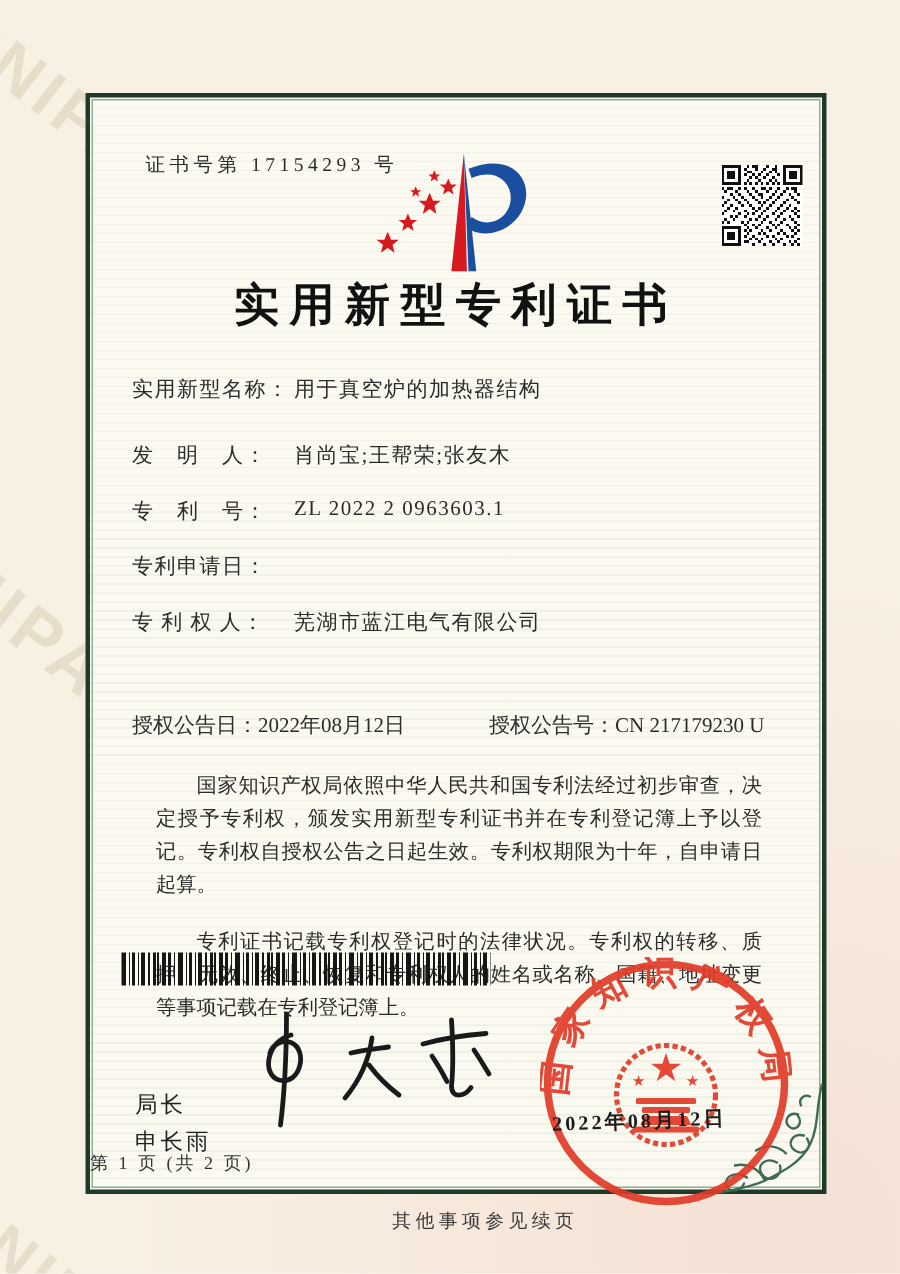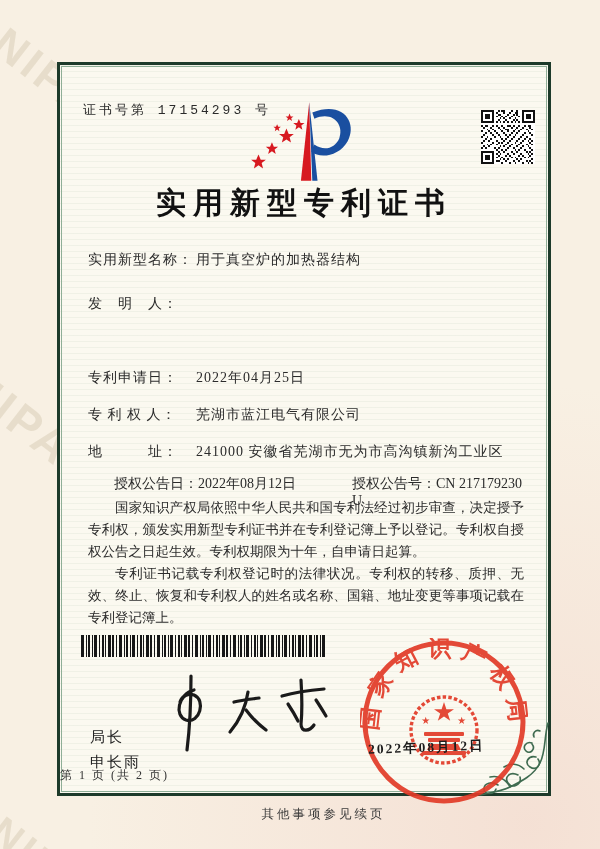--- a/index.html
+++ b/index.html
@@ -17,35 +17,35 @@
     position:absolute;font-family:"Liberation Sans","DejaVu Sans",sans-serif;
     font-weight:bold;color:rgba(193,178,150,.30);letter-spacing:4px;
     transform:rotate(38deg);transform-origin:left top;user-select:none;z-index:1;
   }
   .frame{
     position:absolute;left:57px;top:62px;width:488px;height:728px;
     border:3px solid #1d3a2a;background:#fbf9f0;z-index:2;
     background-image:repeating-linear-gradient(180deg, rgba(140,168,145,.10) 0 1px, transparent 1px 6px);
   }
   .frame-inner{position:absolute;inset:1px;border:1px solid #8fae97;pointer-events:none;}
-  .cert-no{position:absolute;left:23px;top:36px;font-size:13px;letter-spacing:3px;color:#2b2b2b;font-family:Liberation Mono, monospace;}
+  .cert-no{position:absolute;left:37px;top:36px;font-size:13px;letter-spacing:3px;color:#2b2b2b;}
   .logo{position:absolute;left:186px;top:33px;width:114px;height:88px;}
   .qr{position:absolute;left:421px;top:45px;width:54px;height:54px;}
   .title{
     position:absolute;left:0;right:0;top:118px;text-align:center;
     font-size:30px;font-weight:bold;letter-spacing:7px;color:#111;
   }
   .row{position:absolute;left:28px;right:26px;display:flex;font-size:14px;color:#2b2b2b;}
   .row .lab{flex:0 0 108px;letter-spacing:1px;}
   .row .val{flex:1;letter-spacing:1px;}
   .r0{top:186px}.r1{top:230px}.r2{top:267px}.r3{top:304px}.r4{top:341px}.r5{top:378px}
-  .grant-row{position:absolute;left:28px;right:26px;top:410px;display:flex;font-size:14px;color:#2b2b2b;margin-left:26px;}
+  .grant-row{position:absolute;left:28px;right:26px;top:410px;display:flex;font-size:14px;color:#2b2b2b;}
   .grant-row .g1{flex:0 0 238px;}
   .paras{position:absolute;left:28px;right:24px;top:432px;font-size:13.5px;line-height:1.63;color:#2b2b2b;text-align:justify;}
-  .paras p{margin:0;text-indent:2em;}
+  .paras p{margin:16px;text-indent:2em;}
   .barcode{
     position:absolute;left:21px;top:570px;width:246px;height:22px;
     background:repeating-linear-gradient(90deg,
       #161616 0 3px, transparent 3px 5px,
       #161616 5px 6px, transparent 6px 7px,
       #161616 7px 9px, transparent 9px 11px,
       #161616 11px 12px, transparent 12px 13px,
       #161616 13px 16px, transparent 16px 18px,
       #161616 18px 19px, transparent 19px 21px,
       #161616 21px 23px, transparent 23px 24px,
@@ -144,32 +144,32 @@
     </svg>
 
     <div class="title">实用新型专利证书</div>
 
     <div class="row r0">
       <span class="lab">实用新型名称：</span>
       <span class="val">用于真空炉的加热器结构</span>
     </div>
     <div class="row r1">
       <span class="lab">发　明　人：</span>
+      <span class="val">肖尚宝;王帮荣;张友木</span>
+    </div>
+    <div class="row r2">
+      <span class="lab">专　利　号：</span>
+      <span class="val">ZL 2022 2 0963603.1</span>
     </div>
     <div class="row r3">
       <span class="lab">专利申请日：</span>
-      <span class="val">2022年04月25日</span>
     </div>
     <div class="row r4">
       <span class="lab">专 利 权 人：</span>
       <span class="val">芜湖市蓝江电气有限公司</span>
-    </div>
-    <div class="row r5">
-      <span class="lab">地　　　址：</span>
-      <span class="val">241000 安徽省芜湖市无为市高沟镇新沟工业区</span>
     </div>
 
     <div class="grant-row">
       <span class="g1"><span>授权公告日：</span><span>2022年08月12日</span></span>
       <span class="g2"><span>授权公告号：</span><span>CN 217179230 U</span></span>
     </div>
 
     <div class="paras">
       <p>国家知识产权局依照中华人民共和国专利法经过初步审查，决定授予专利权，颁发实用新型专利证书并在专利登记簿上予以登记。专利权自授权公告之日起生效。专利权期限为十年，自申请日起算。</p>
       <p>专利证书记载专利权登记时的法律状况。专利权的转移、质押、无效、终止、恢复和专利权人的姓名或名称、国籍、地址变更等事项记载在专利登记簿上。</p>

